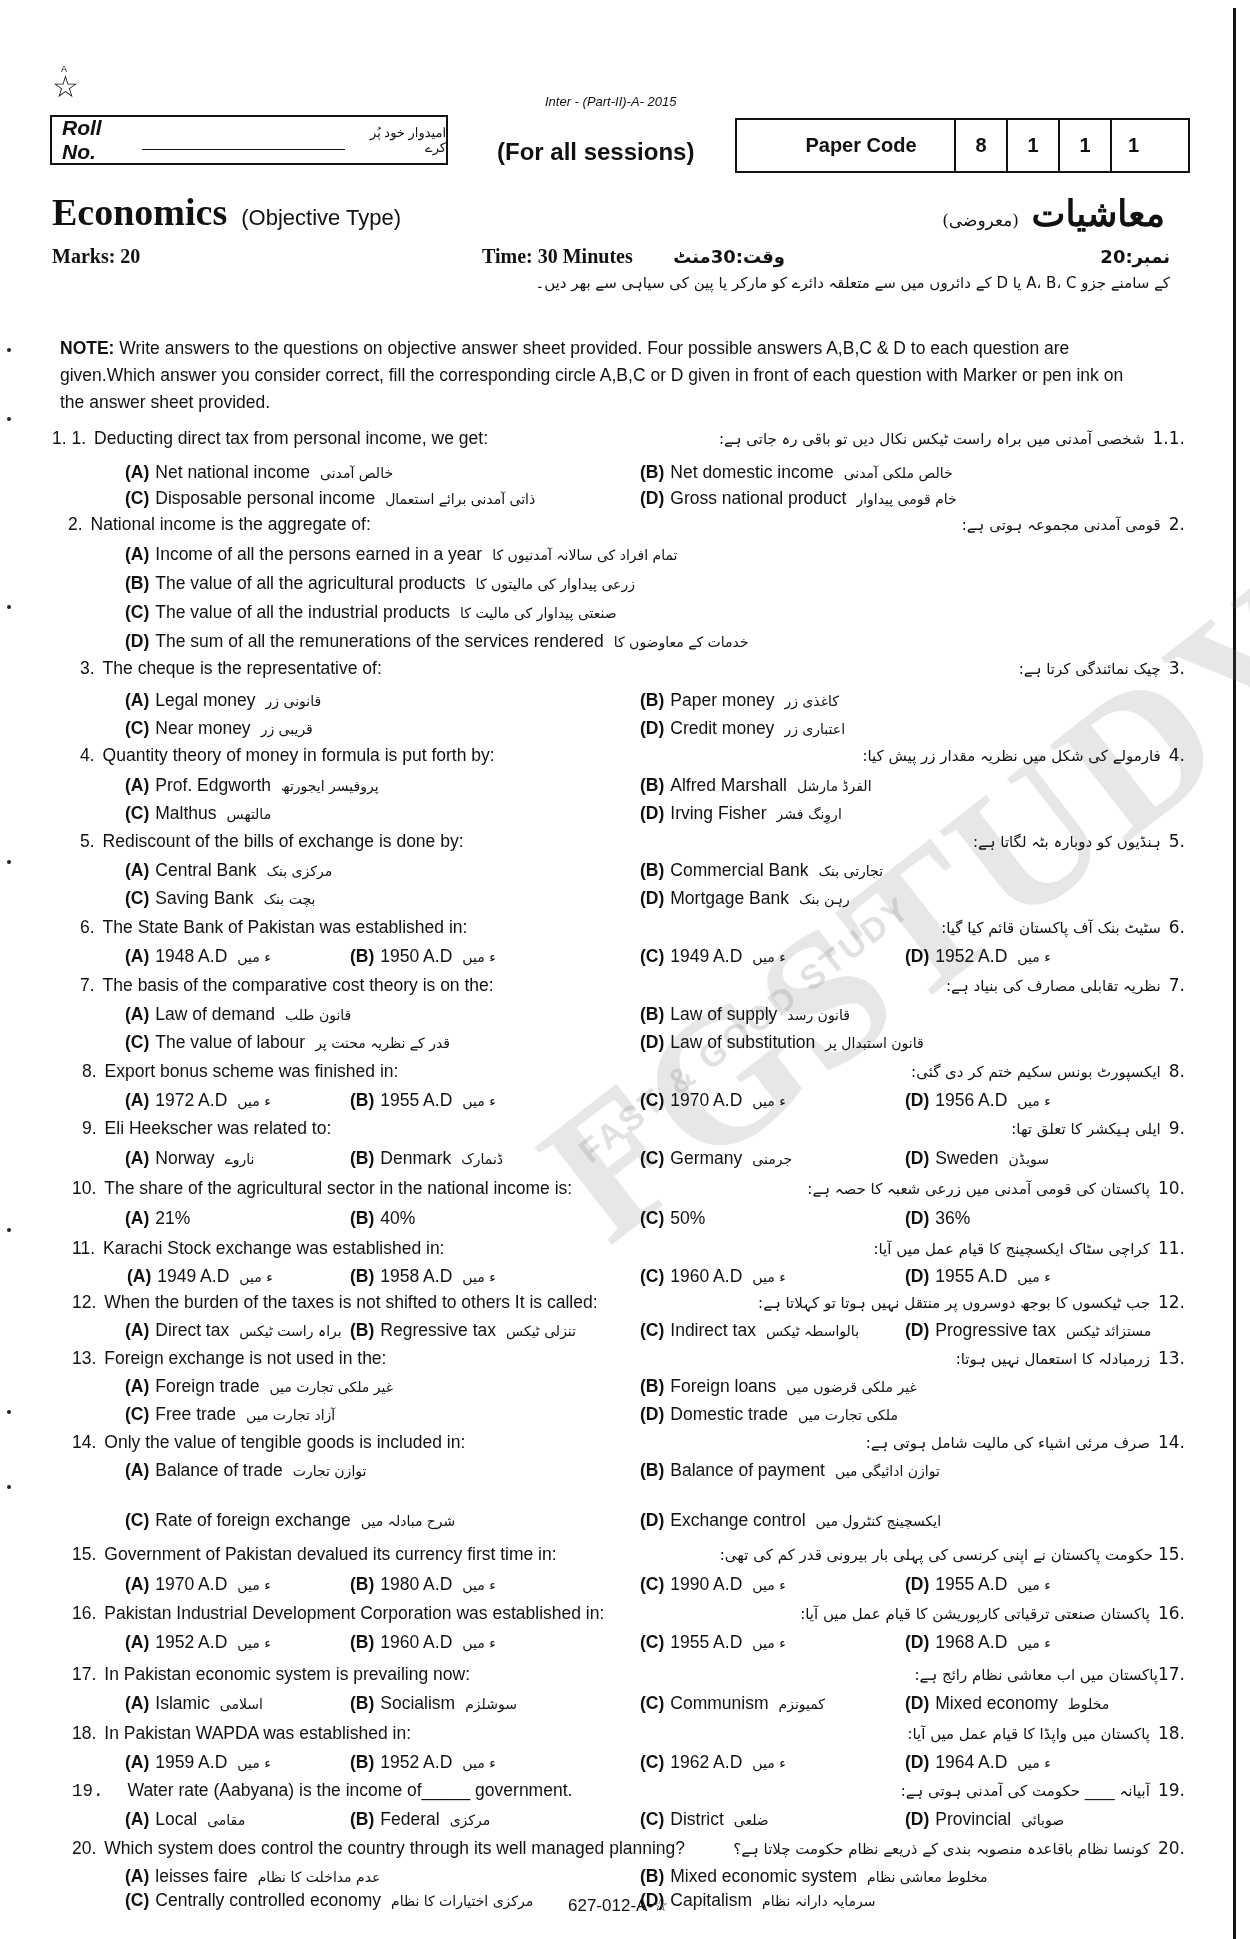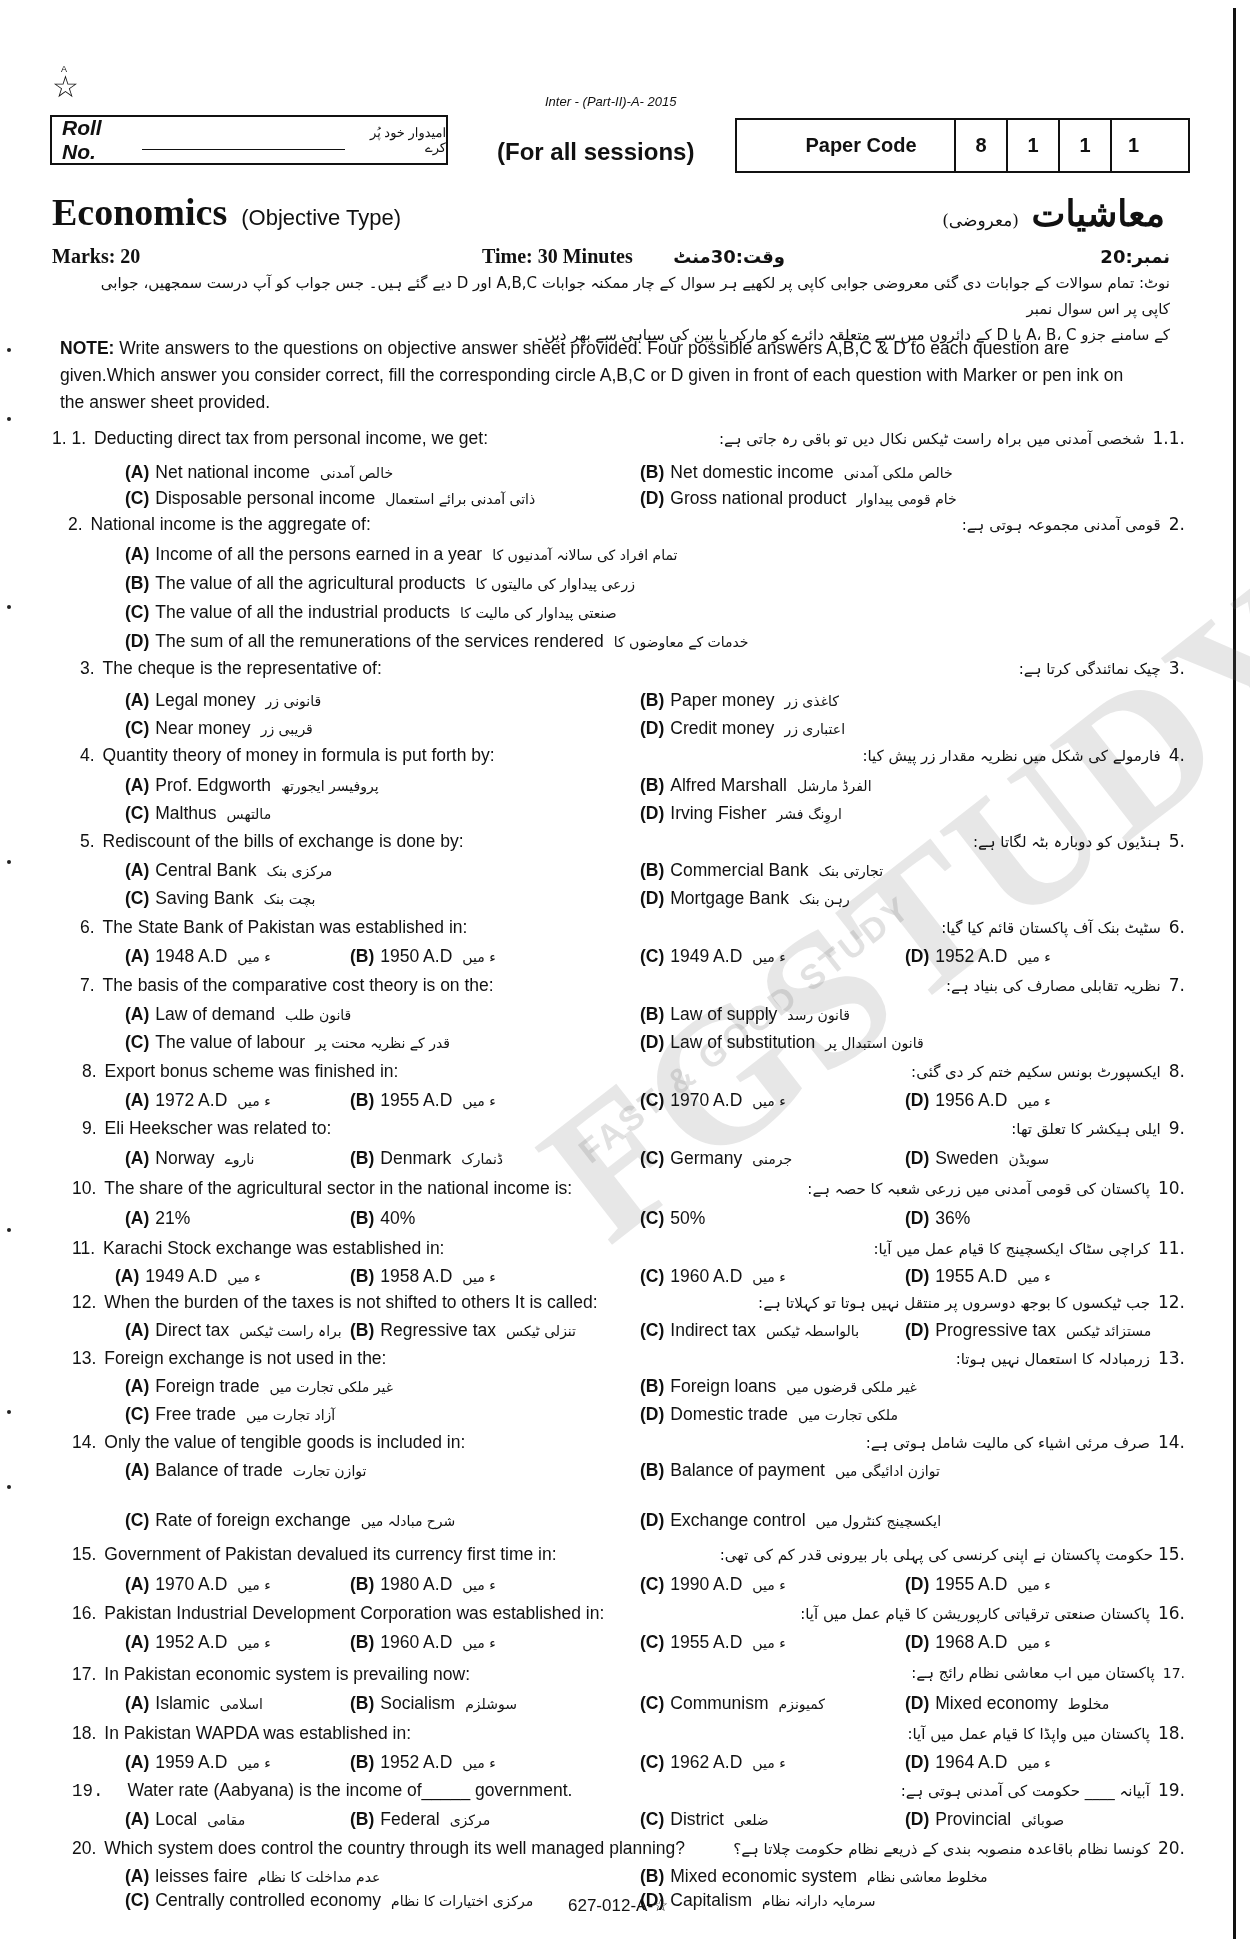--- a/index.html
+++ b/index.html
@@ -85,21 +85,20 @@
   <span>معاشیات</span>
   <small>(معروضی)</small>
 </div>
 
 <div class="abs marks" style="left:52px;top:245px;">Marks: 20</div>
 <div class="abs marks" style="left:482px;top:245px;">Time: 30 Minutes</div>
 <div class="abs marks urdu" style="left:600px;top:246px;width:185px;text-align:right;font-size:18px;">وقت:30منٹ</div>
 <div class="abs marks urdu" style="left:1060px;top:246px;width:110px;text-align:right;font-size:18px;">نمبر:20</div>
 
 <div class="abs urdu urdu-note" style="left:90px;top:270px;width:1080px;">
-  <div>نوٹ: تمام سوالات کے جوابات دی گئی معروضی جوابی کاپی پر لکھیے ہر سوال کے چار ممکنہ جوابات A,B,C اور D دیے گئے ہیں۔ جس جواب کو آپ درست سمجھیں، جوابی کاپی پر اس سوال نمبر</div>
   <div>کے سامنے جزو A، B، C یا D کے دائروں میں سے متعلقہ دائرے کو مارکر یا پین کی سیاہی سے بھر دیں۔</div>
 </div>
 
 <div class="abs note" style="left:60px;top:335px;">
   <b>NOTE:</b><span> Write answers to the questions on objective answer sheet provided. Four possible answers A,B,C &amp; D to each question are given.Which answer you consider correct, fill the corresponding circle A,B,C or D given in front of each question with Marker or pen ink on the answer sheet provided.</span>
 </div>
 
 <div class="dot" style="left:7px;top:348px;"></div>
 <div class="dot" style="left:7px;top:417px;"></div>
 <div class="dot" style="left:7px;top:605px;"></div>
@@ -185,21 +184,21 @@
       <div class="q-en abs" style="left: 72px; top: 1178px;"><span style="margin-right: 8px;">10.</span><span>The share of the agricultural sector in the national income is:</span></div>
       <div class="q-ur urdu abs" style="left: 640px; top: 1178px;;width:545px"><span style="margin-left: 8px; font-size: 17px;">.10</span><span>پاکستان کی قومی آمدنی میں زرعی شعبہ کا حصہ ہے:</span></div>
       <div class="opt abs" style="left: 125px; top: 1208px;"><span class="key">(A)</span><span>21%</span><span class="ur" dir="rtl"></span></div>
       <div class="opt abs" style="left: 350px; top: 1208px;"><span class="key">(B)</span><span>40%</span><span class="ur" dir="rtl"></span></div>
       <div class="opt abs" style="left: 640px; top: 1208px;"><span class="key">(C)</span><span>50%</span><span class="ur" dir="rtl"></span></div>
       <div class="opt abs" style="left: 905px; top: 1208px;"><span class="key">(D)</span><span>36%</span><span class="ur" dir="rtl"></span></div>
     </div>
     <div>
       <div class="q-en abs" style="left: 72px; top: 1238px;"><span style="margin-right: 8px;">11.</span><span>Karachi Stock exchange was established in:</span></div>
       <div class="q-ur urdu abs" style="left: 640px; top: 1238px;;width:545px"><span style="margin-left: 8px; font-size: 17px;">.11</span><span>کراچی سٹاک ایکسچینج کا قیام عمل میں آیا:</span></div>
-      <div class="opt abs" style="left: 115px; top: 1266px; text-align: center;"><span class="key">(A)</span><span>1949 A.D</span><span class="ur" dir="rtl">ء میں</span></div>
+      <div class="opt abs" style="left: 127px; top: 1266px; text-align: center;"><span class="key">(A)</span><span>1949 A.D</span><span class="ur" dir="rtl">ء میں</span></div>
       <div class="opt abs" style="left: 350px; top: 1266px;"><span class="key">(B)</span><span>1958 A.D</span><span class="ur" dir="rtl">ء میں</span></div>
       <div class="opt abs" style="left: 640px; top: 1266px;"><span class="key">(C)</span><span>1960 A.D</span><span class="ur" dir="rtl">ء میں</span></div>
       <div class="opt abs" style="left: 905px; top: 1266px;"><span class="key">(D)</span><span>1955 A.D</span><span class="ur" dir="rtl">ء میں</span></div>
     </div>
     <div>
       <div class="q-en abs" style="left: 72px; top: 1292px;"><span style="margin-right: 8px;">12.</span><span>When the burden of the taxes is not shifted to others It is called:</span></div>
       <div class="q-ur urdu abs" style="left: 640px; top: 1292px;;width:545px"><span style="margin-left: 8px; font-size: 17px;">.12</span><span>جب ٹیکسوں کا بوجھ دوسروں پر منتقل نہیں ہوتا تو کہلاتا ہے:</span></div>
       <div class="opt abs" style="left: 125px; top: 1320px;"><span class="key">(A)</span><span>Direct tax</span><span class="ur" dir="rtl">براہ راست ٹیکس</span></div>
       <div class="opt abs" style="left: 350px; top: 1320px;"><span class="key">(B)</span><span>Regressive tax</span><span class="ur" dir="rtl">تنزلی ٹیکس</span></div>
       <div class="opt abs" style="left: 640px; top: 1320px;"><span class="key">(C)</span><span>Indirect tax</span><span class="ur" dir="rtl">بالواسطہ ٹیکس</span></div>
@@ -232,21 +231,21 @@
     <div>
       <div class="q-en abs" style="left: 72px; top: 1603px;"><span style="margin-right: 8px;">16.</span><span>Pakistan Industrial Development Corporation was established in:</span></div>
       <div class="q-ur urdu abs" style="left: 640px; top: 1603px;;width:545px"><span style="margin-left: 8px; font-size: 17px;">.16</span><span>پاکستان صنعتی ترقیاتی کارپوریشن کا قیام عمل میں آیا:</span></div>
       <div class="opt abs" style="left: 125px; top: 1632px;"><span class="key">(A)</span><span>1952 A.D</span><span class="ur" dir="rtl">ء میں</span></div>
       <div class="opt abs" style="left: 350px; top: 1632px;"><span class="key">(B)</span><span>1960 A.D</span><span class="ur" dir="rtl">ء میں</span></div>
       <div class="opt abs" style="left: 640px; top: 1632px;"><span class="key">(C)</span><span>1955 A.D</span><span class="ur" dir="rtl">ء میں</span></div>
       <div class="opt abs" style="left: 905px; top: 1632px;"><span class="key">(D)</span><span>1968 A.D</span><span class="ur" dir="rtl">ء میں</span></div>
     </div>
     <div>
       <div class="q-en abs" style="left: 72px; top: 1664px;"><span style="margin-right: 8px;">17.</span><span>In Pakistan economic system is prevailing now:</span></div>
-      <div class="q-ur urdu abs" style="left: 640px; top: 1664px;;width:545px"><span style="margin-left: 8px; font-size: 14px;">.17</span><span>پاکستان میں اب معاشی نظام رائج ہے:</span></div>
+      <div class="q-ur urdu abs" style="left: 640px; top: 1664px;;width:545px"><span style="font-size: 17px;">.17</span><span>پاکستان میں اب معاشی نظام رائج ہے:</span></div>
       <div class="opt abs" style="left: 125px; top: 1693px;"><span class="key">(A)</span><span>Islamic</span><span class="ur" dir="rtl">اسلامی</span></div>
       <div class="opt abs" style="left: 350px; top: 1693px;"><span class="key">(B)</span><span>Socialism</span><span class="ur" dir="rtl">سوشلزم</span></div>
       <div class="opt abs" style="left: 640px; top: 1693px;"><span class="key">(C)</span><span>Communism</span><span class="ur" dir="rtl">کمیونزم</span></div>
       <div class="opt abs" style="left: 905px; top: 1693px;"><span class="key">(D)</span><span>Mixed economy</span><span class="ur" dir="rtl">مخلوط</span></div>
     </div>
     <div>
       <div class="q-en abs" style="left: 72px; top: 1723px;"><span style="margin-right: 8px;">18.</span><span>In Pakistan WAPDA was established in:</span></div>
       <div class="q-ur urdu abs" style="left: 640px; top: 1723px;;width:545px"><span style="margin-left: 8px; font-size: 17px;">.18</span><span>پاکستان میں واپڈا کا قیام عمل میں آیا:</span></div>
       <div class="opt abs" style="left: 125px; top: 1752px;"><span class="key">(A)</span><span>1959 A.D</span><span class="ur" dir="rtl">ء میں</span></div>
       <div class="opt abs" style="left: 350px; top: 1752px;"><span class="key">(B)</span><span>1952 A.D</span><span class="ur" dir="rtl">ء میں</span></div>

